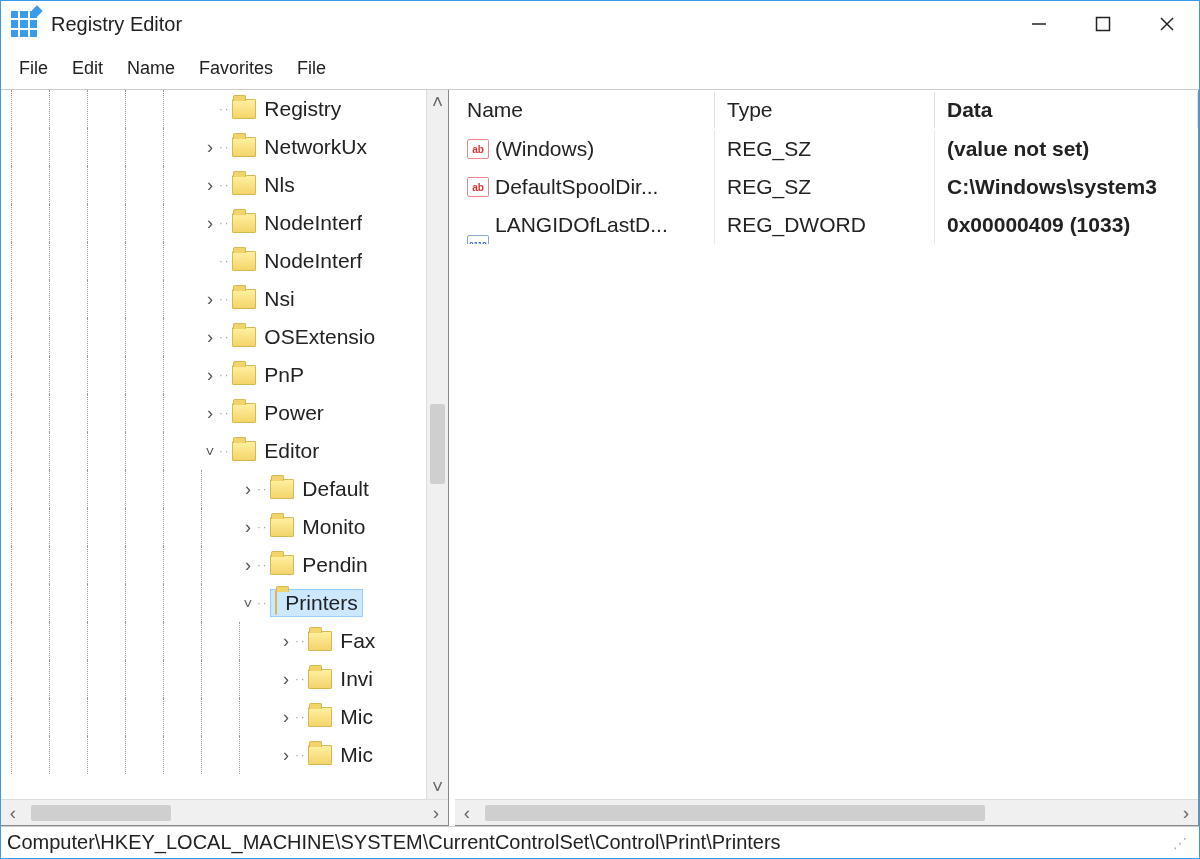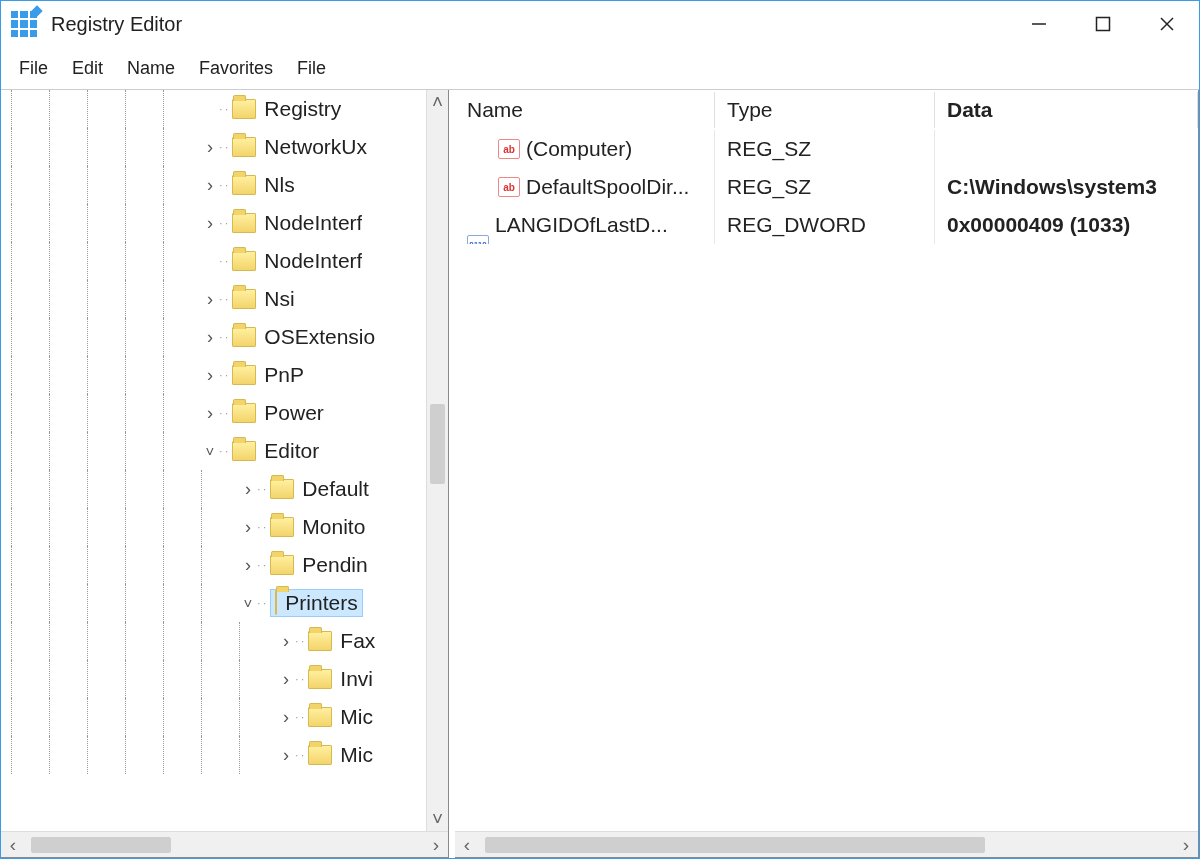--- a/index.html
+++ b/index.html
@@ -43,21 +43,21 @@
   .listheader { display:flex; height:40px; align-items:center; font-size:21px; border-bottom:1px solid transparent;}
   .colh { padding:6px 12px; border-right:1px solid #e0e0e0; cursor:default; overflow:hidden; white-space:nowrap;}
   .col-name { width:260px;}
   .col-type { width:220px;}
   .col-data { flex:1;font-weight:bold;}
   .listbody { flex:1; overflow:hidden; font-size:21px;}
   .listrow { display:flex; height:38px; align-items:center;}
   .cell { padding:0 12px; border-right:1px solid #e8e8e8; overflow:hidden; white-space:nowrap; height:100%; display:flex; align-items:center;}
   .cell.col-data { border-right:none;}
   .valicon { width:22px; height:20px; border:1px solid #bfa; border-radius:2px; margin-right:6px; display:inline-flex; align-items:center; justify-content:center; font-size:10px; font-weight:bold; font-family:Arial; background:#fff; flex:0 0 22px;}
-  .valicon.sz { color:#d33; border-color:#e88;margin-left:31px;}
+  .valicon.sz { color:#d33; border-color:#e88;}
   .valicon.dw { color:#2a60c8; border-color:#8aa7e0;}
   
   .statusbar { height:32px; border-top:1px solid #ccc; padding:4px 6px; font-size:20px; display:flex; align-items:center;}
   .statusbar .grip { margin-left:auto; color:#aaa; font-size:14px; letter-spacing:2px; padding-right:4px;}
   
   .appicon { width:26px; height:26px; display:grid; grid-template-columns:repeat(3,1fr); grid-template-rows:repeat(3,1fr); gap:2px; position:relative;}
   .appicon span { background:#3a9be8;}
   .appicon::after { content:""; position:absolute; right:-4px; top:-4px; width:8px; height:8px; background:#3a9be8; transform:rotate(45deg);}
   .tree-with-scroll{flex:1; display:flex; min-height:0;}
   .treeview-inner{flex:1; overflow:hidden;}
@@ -399,23 +399,24 @@
     <div class="rightpane">
       <div class="listheader">
         <div class="colh col-name">Name</div>
         <div class="colh col-type">Type</div>
         <div class="colh col-data">Data</div>
       </div>
       <div class="listbody" id="listbody">
           <div class="listrow">
             <div class="cell col-name">
               <span class="valicon sz">ab</span>
-              <span>(Computer)</span>
+              <span>(Windows)</span>
             </div>
             <div class="cell col-type">REG_SZ</div>
+            <div class="cell col-data">(value not set)</div>
           </div>
           <div class="listrow">
             <div class="cell col-name">
               <span class="valicon sz">ab</span>
               <span>DefaultSpoolDir...</span>
             </div>
             <div class="cell col-type">REG_SZ</div>
             <div class="cell col-data">C:\Windows\system3</div>
           </div>
           <div class="listrow">
@@ -430,13 +431,17 @@
       <div class="hscroll">
         <div class="arrow">‹</div>
         <div class="track">
             <div class="thumb right"></div>
           </div>
         <div class="arrow">›</div>
       </div>
     </div>
   </div>
 
+  <div class="statusbar">
+    <span>Computer\HKEY_LOCAL_MACHINE\SYSTEM\CurrentControlSet\Control\Print\Printers</span>
+    <span class="grip">⋰</span>
+  </div>
 </div>
 
 </body></html>

